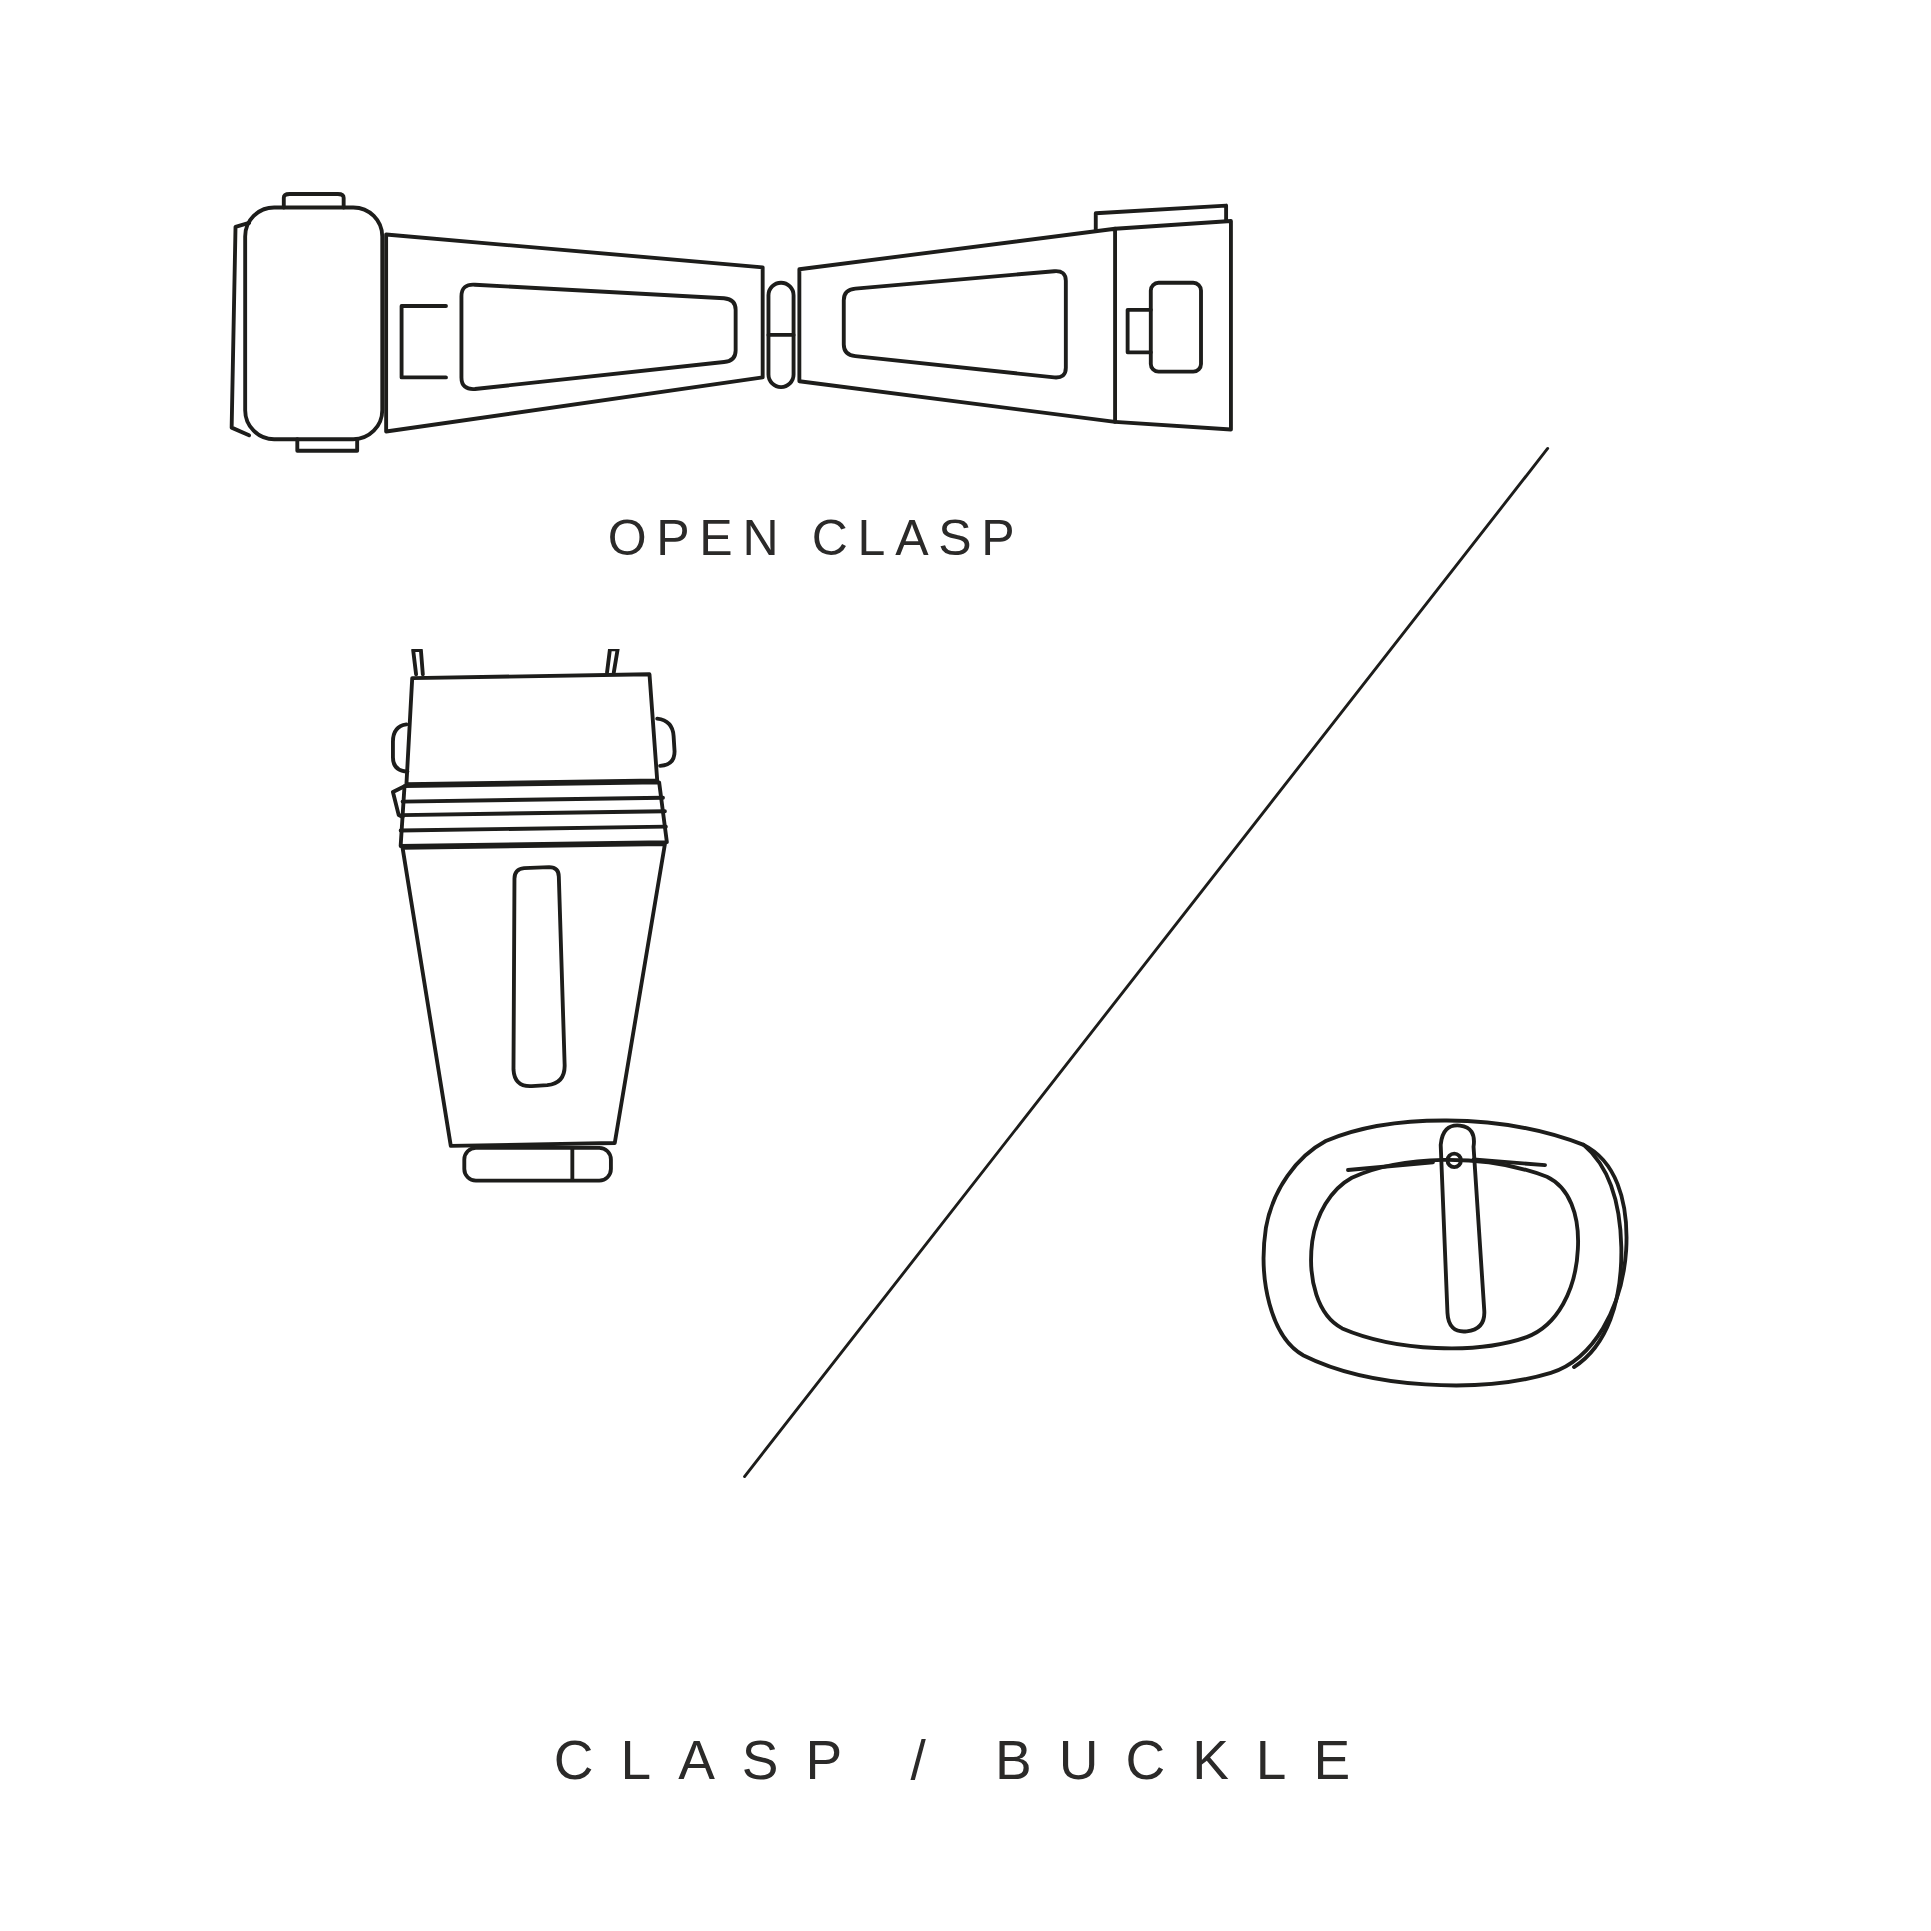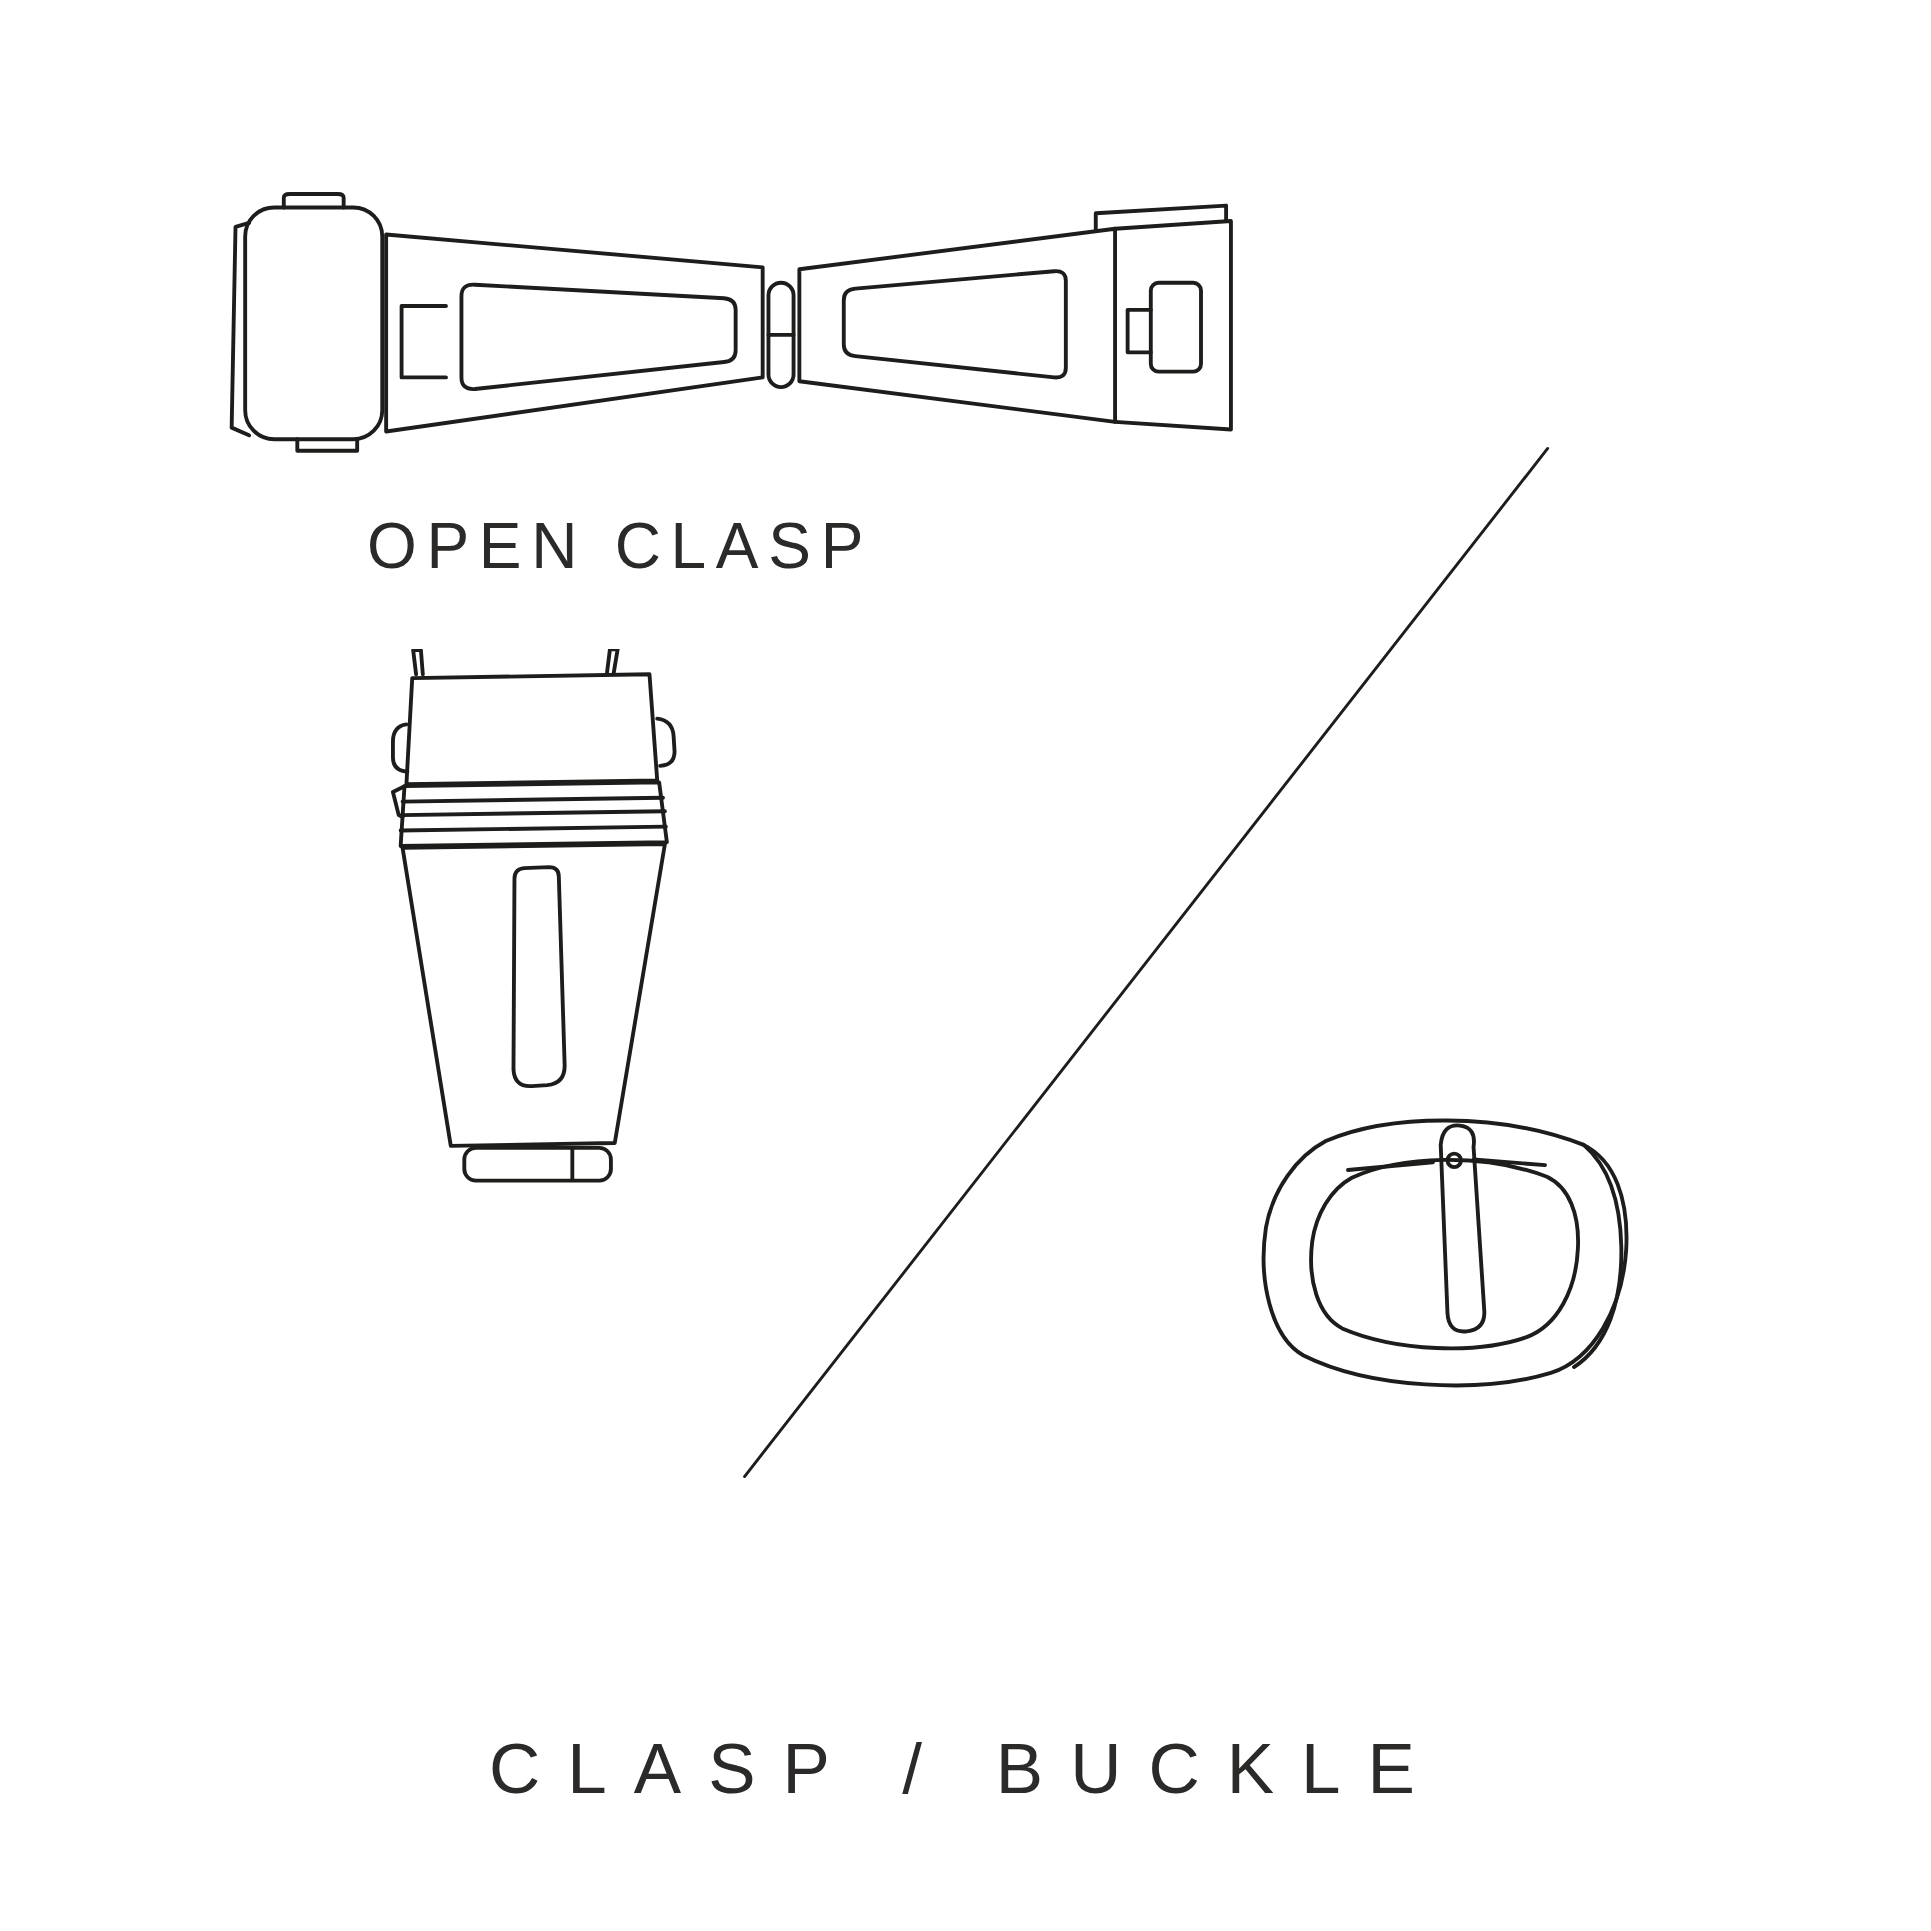--- a/index.html
+++ b/index.html
@@ -21,34 +21,35 @@
   svg path, svg rect, svg line, svg circle{
     fill:none;
     stroke:var(--line);
     stroke-width:4;
     stroke-linejoin:round;
     stroke-linecap:round;
   }
   svg.thin path, svg.thin line{stroke-width:3;}
   .caption{
     position:absolute;
+    text-align:center;
     color:var(--text);
-    font-size:64px;
+    font-size:50px;
     font-weight:500;
     letter-spacing:9.7px;
     white-space:nowrap;
   }
   .title{
     position:absolute;
     left:0;
     top:1728px;
     width:1931px;
     text-align:center;
     color:var(--text);
-    font-size:71px;
+    font-size:55px;
     font-weight:500;
     letter-spacing:27px;
     white-space:nowrap;
   }
   .open-clasp-wrap{left:222px;top:188px;width:1091px;height:290px;}
   .open-clasp-caption{left:367px;top:509px;width:898px;}
   .closed-wrap{left:391px;top:649px;width:299px;height:555px;}
   .closed-caption{left:391px;top:1238px;width:299px;}
   .divider-wrap{left:729px;top:434px;width:840px;height:1057px;}
   .buckle-wrap{left:1234px;top:1081px;width:425px;height:348px;}

